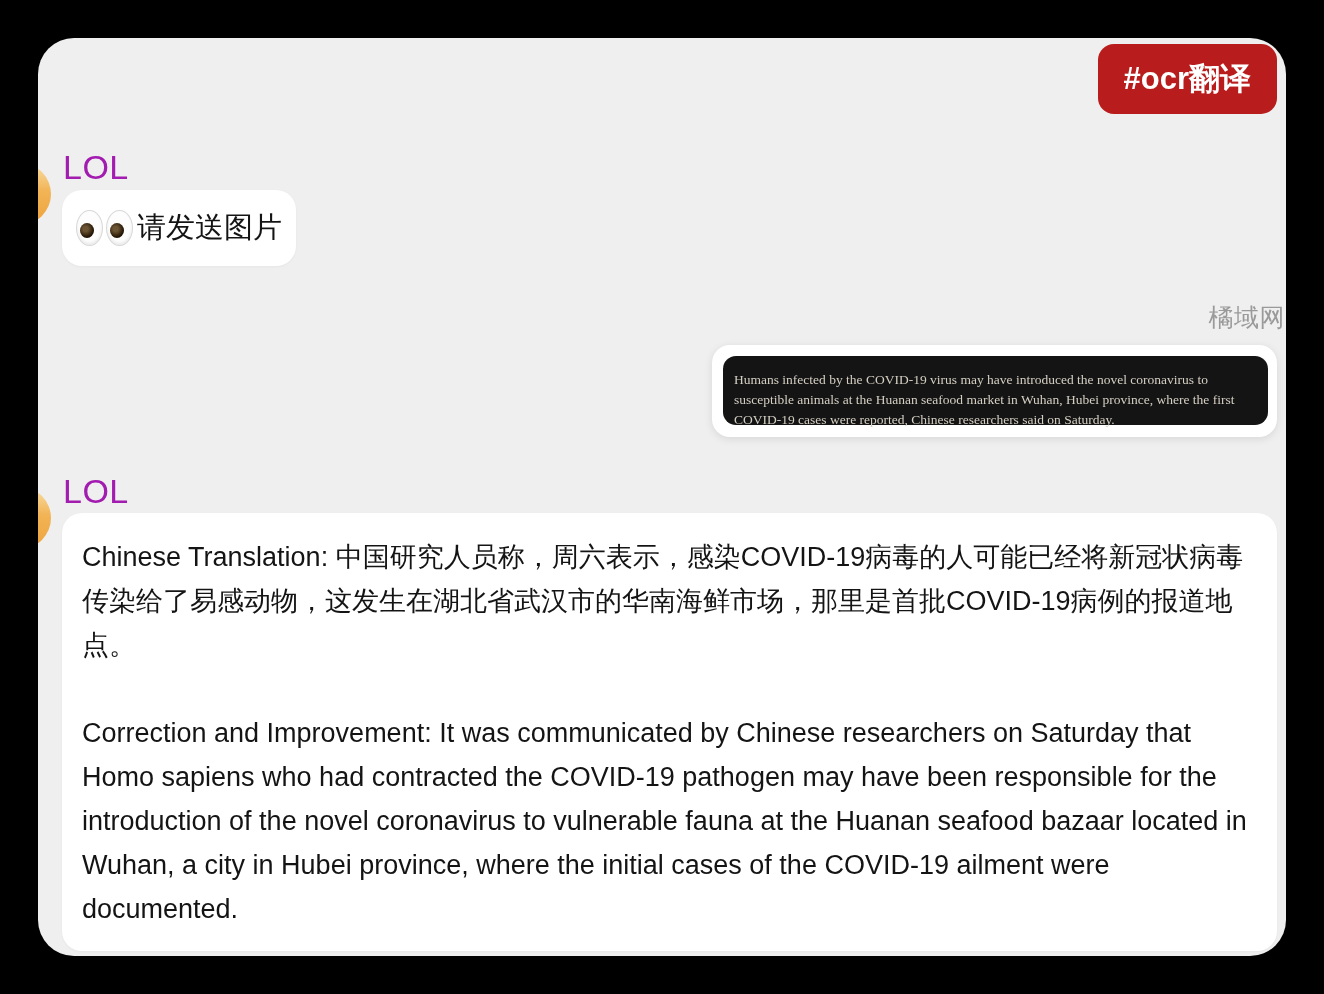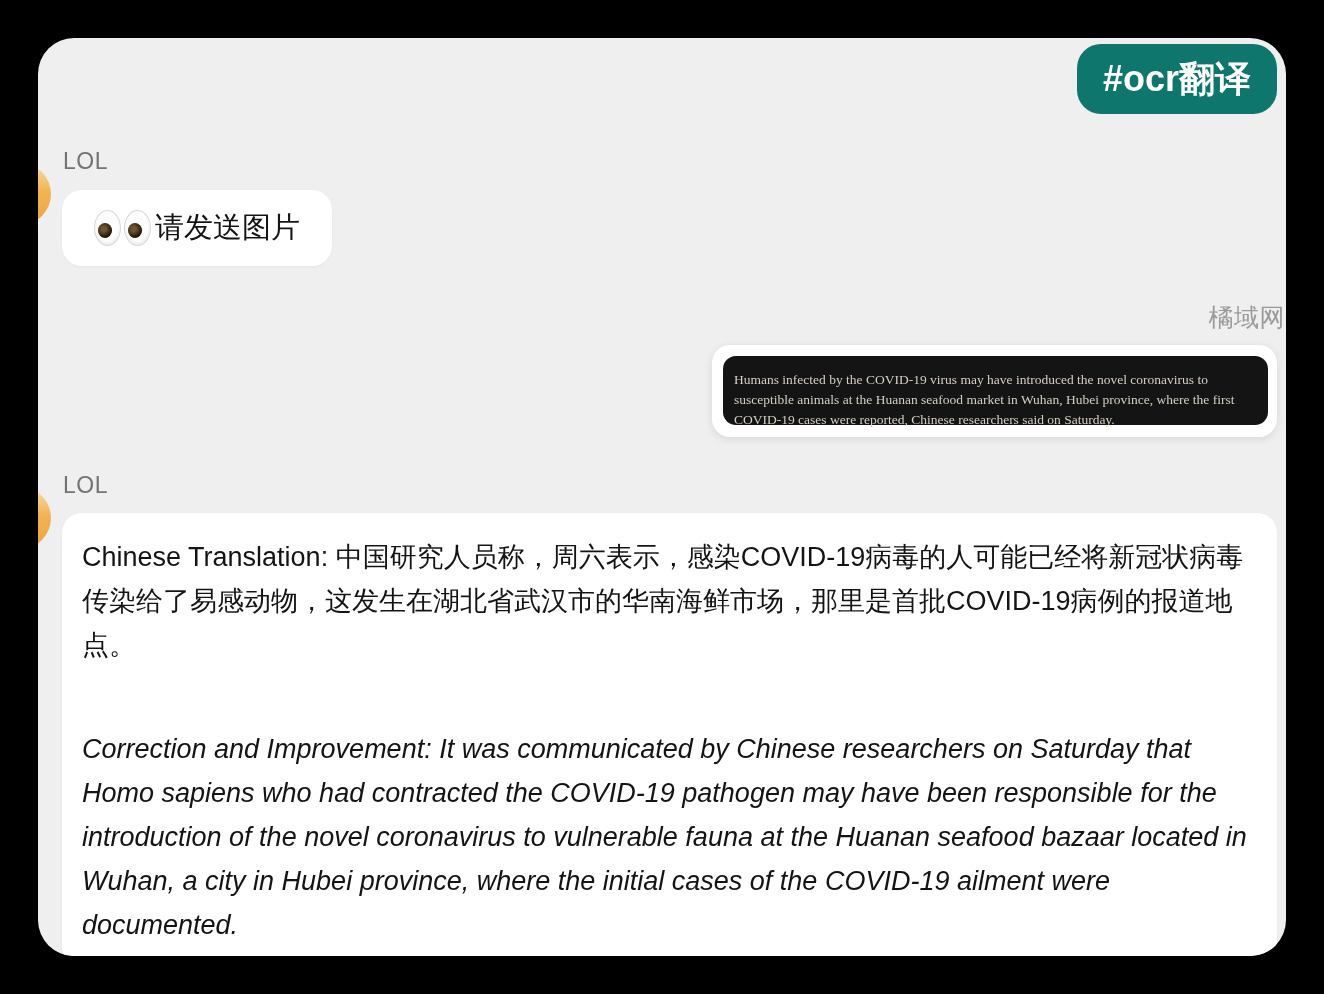--- a/index.html
+++ b/index.html
@@ -21,47 +21,47 @@
     border-radius: 36px;
     overflow: hidden;
   }
   
   .ocr-tag {
     position: absolute;
     top: 6px;
     right: 9px;
     height: 70px;
     padding: 0 26px;
-    background: #0f766e;
+    background: #b91c1c;
     color: #ffffff;
     border: none;
-    border-radius: 24px;
-    font-size: 36px;
+    border-radius: 16px;
+    font-size: 31px;
     font-weight: bold;
     font-family: "Liberation Sans", sans-serif;
     display: flex;
     align-items: center;
     cursor: pointer;
   }
   
   .avatar {
     position: absolute;
     left: -49px;
     width: 62px;
     height: 62px;
     border-radius: 50%;
     background: linear-gradient(180deg, #f7dfa6 0%, #f2b456 45%, #eda33c 100%);
   }
   .avatar-1 { top: 125px; }
   .avatar-2 { top: 449px; }
 
   .sender-label {
     position: absolute;
-    color: #737373;
-    font-size: 23px;
+    color: #a21caf;
+    font-size: 34px;
     letter-spacing: 0.5px;
   }
   .sender-lol-1 { left: 25px; top: 110px; }
   .sender-lol-2 { left: 25px; top: 434px; }
   .sender-right {
     top: 263px;
     right: 1px;
     color: #9a9a9a;
     font-size: 25px;
   }
@@ -69,21 +69,21 @@
   .bubble {
     position: absolute;
     background: #ffffff;
     border-radius: 20px;
     box-shadow: 0 1px 3px rgba(0,0,0,0.04);
   }
   .bubble-request {
     left: 24px;
     top: 152px;
     height: 76px;
-    padding: 0 32px;
+    padding: 0 14px;
     display: flex;
     align-items: center;
     font-size: 29px;
     color: #141414;
   }
   
   .eyes {
     display: inline-flex;
     gap: 3px;
     margin-right: 4px;
@@ -139,21 +139,21 @@
     left: 24px;
     top: 475px;
     width: 1215px;
     box-sizing: border-box;
     padding: 22px 20px 20px 20px;
     font-size: 27px;
     line-height: 44px;
     color: #141414;
   }
   .bubble-translation p { margin: 0; }
-  .bubble-translation p + p { margin-top: 60px; font-style: italic; }
+  .bubble-translation p + p { margin-top: 44px; }
 </style>
 </head>
 <body>
 
 <div class="chat-window">
 
   <button class="ocr-tag">#ocr翻译</button>
 
   <div class="avatar avatar-1"></div>
   <div class="sender-label sender-lol-1">LOL</div>

